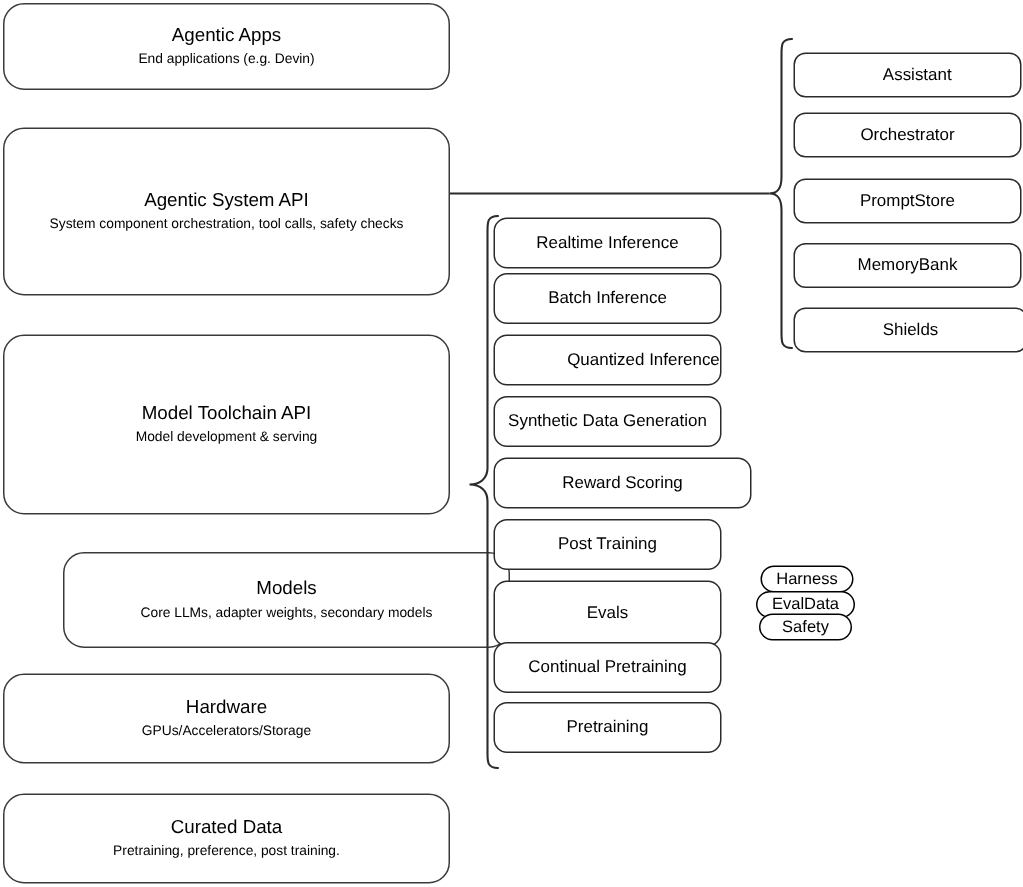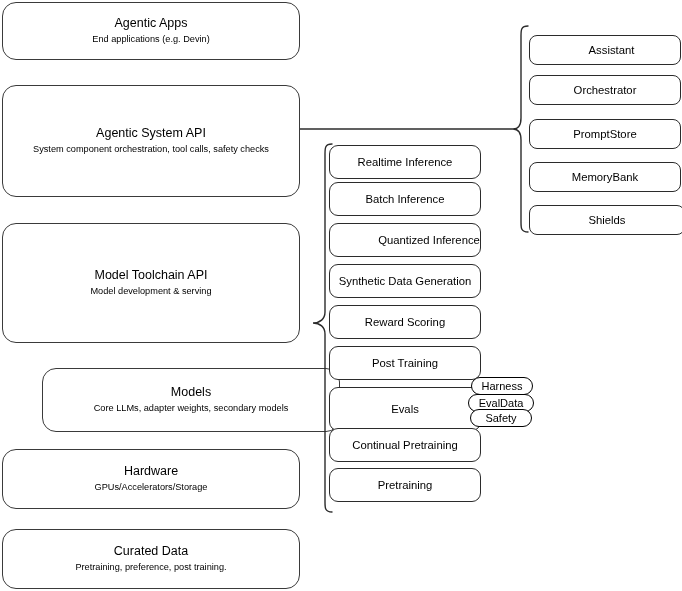--- a/index.html
+++ b/index.html
@@ -73,20 +73,21 @@
     border: 1.5px solid #000000;
     border-radius: 999px;
     background: #ffffff;
     display: flex;
     align-items: center;
     justify-content: center;
     text-align: center;
     font-size: 11px;
     color: #000;
     z-index: 5;
+    margin-left: 36px;
   }
   .connector {
     position: absolute;
     pointer-events: none;
   }
   .connector svg {
     display: block;
     overflow: visible;
   }
 </style>
@@ -160,21 +161,21 @@
   </div>
   <div class="pill-box" style="left:329px; top:182px; width:152px; height:34px;">
     <span>Batch Inference</span>
   </div>
   <div class="pill-box" style="left:329px; top:223px; width:152px; height:34px;padding-left:48px;">
     <span>Quantized Inference</span>
   </div>
   <div class="pill-box" style="left:329px; top:264px; width:152px; height:34px;">
     <span>Synthetic Data Generation</span>
   </div>
-  <div class="pill-box" style="left:329px; top:305px; width:152px; height:34px;">
+  <div class="pill-box" style="left:329px; top:305px; width:172px; height:34px;">
     <span>Reward Scoring</span>
   </div>
   <div class="pill-box" style="left:329px; top:346px; width:152px; height:34px;">
     <span>Post Training</span>
   </div>
   <div class="pill-box" style="left:329px; top:387px; width:152px; height:44px;">
     <span>Evals</span>
   </div>
   <div class="pill-box" style="left:329px; top:428px; width:152px; height:34px;">
     <span>Continual Pretraining</span>

